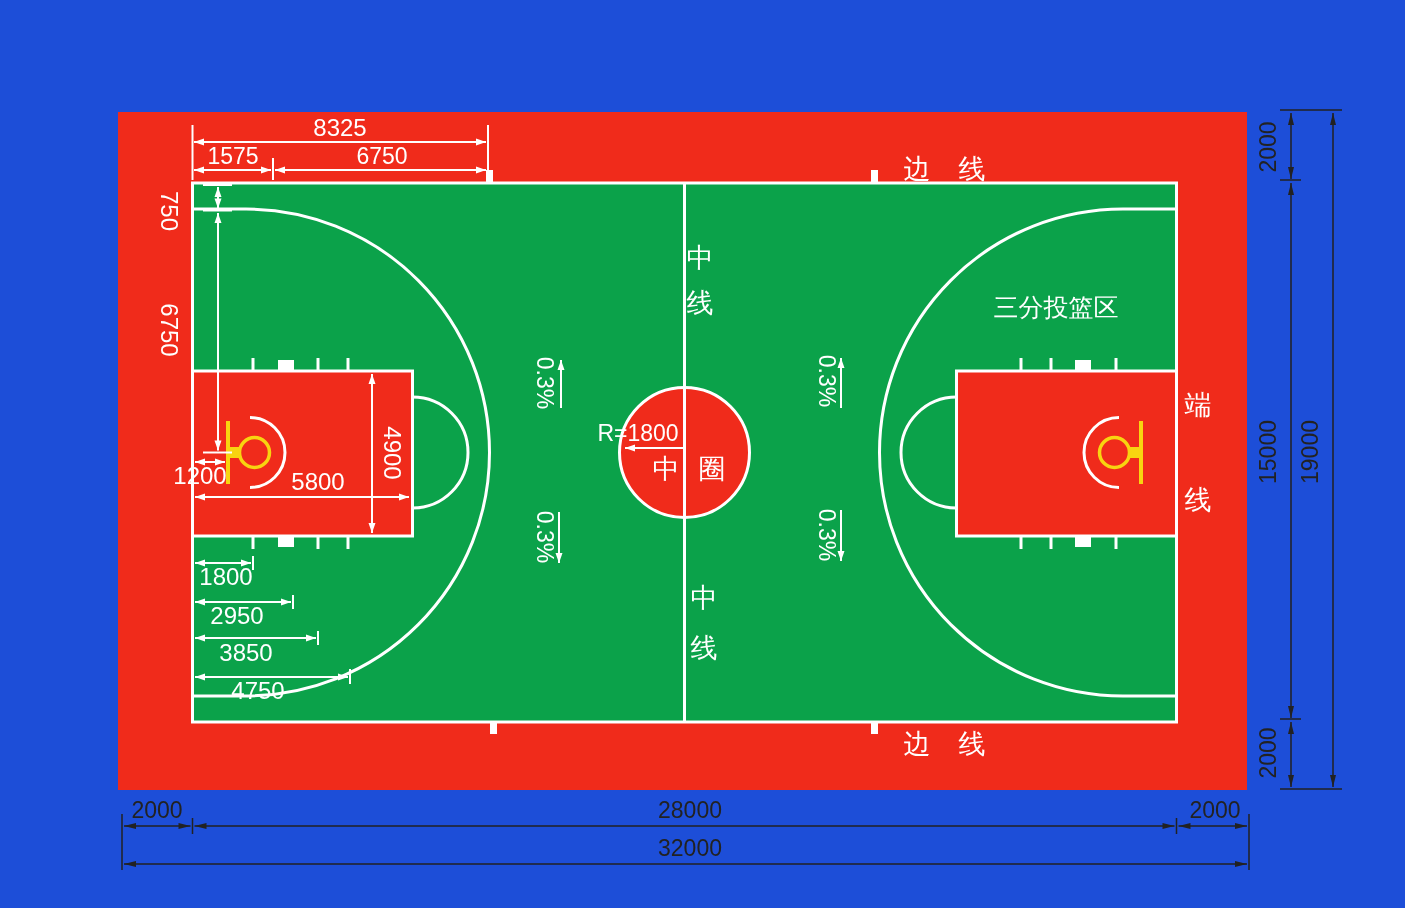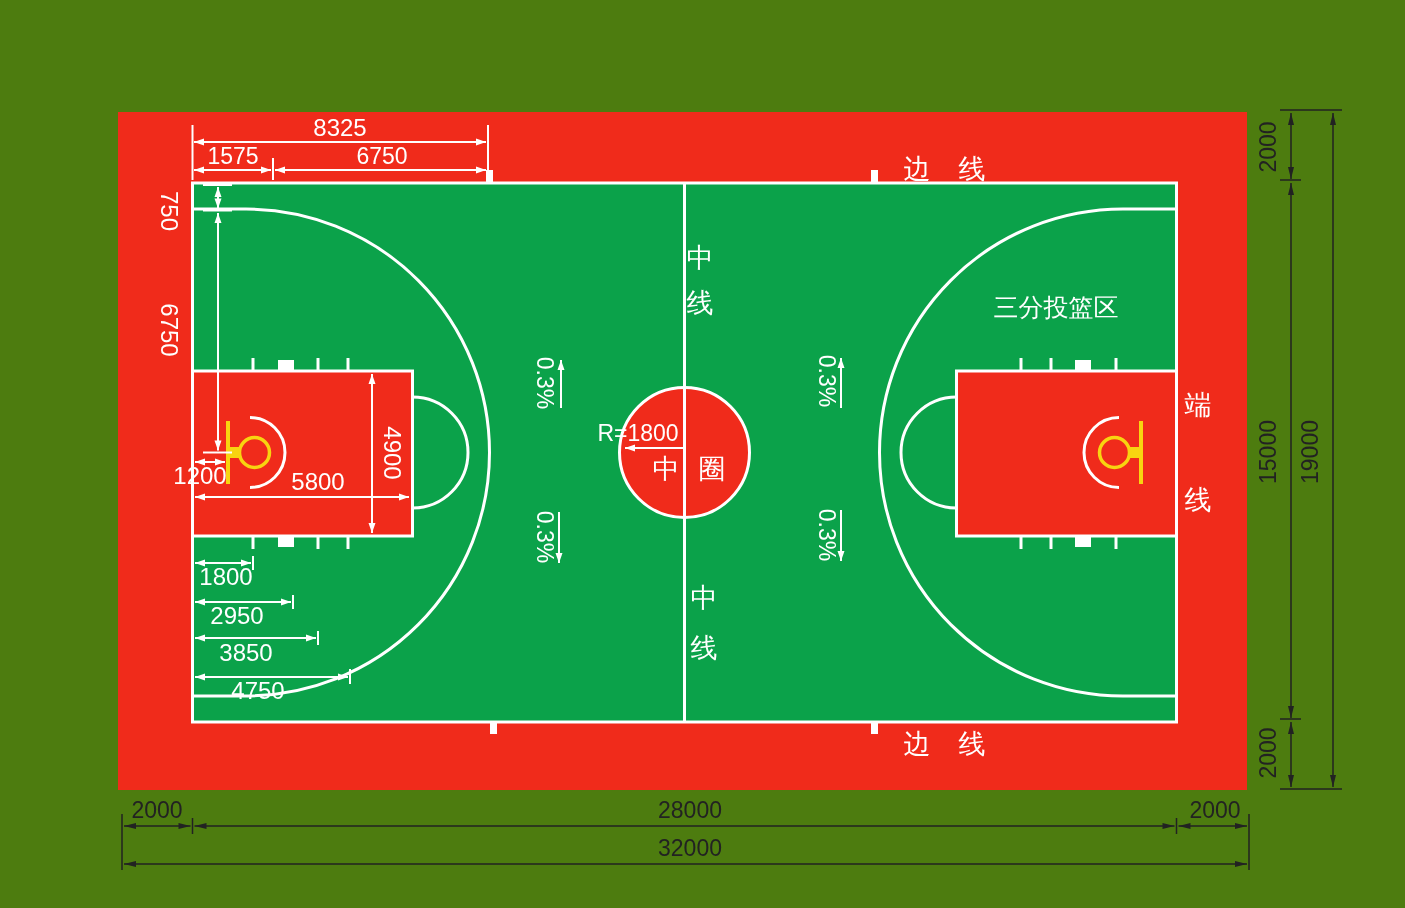--- a/index.html
+++ b/index.html
@@ -1,16 +1,16 @@
 <!DOCTYPE html>
 <html><head>
 <meta charset="utf-8">
 <style>
   html,body{margin:0;padding:0;background:#e9e8e6;}
-  #page{position:relative;width:1405px;height:908px;background:#4d7c0f;overflow:hidden;
+  #page{position:relative;width:1405px;height:908px;background:#1d4ed8;overflow:hidden;
         font-family:"Liberation Sans", sans-serif;}
   svg{display:block}
   text{font-family:"Liberation Sans", sans-serif;}
   .dimw{fill:#ffffff;font-size:24px;}
   .dimw-s{fill:#ffffff;font-size:23px;}
   .cjk{fill:#ffffff;font-size:27px;}
   .cjk-s{fill:#ffffff;font-size:25px;}
   .dimb{fill:#222222;font-size:23px;}
   .wl{stroke:#ffffff;fill:none;}
   .bl{stroke:#222222;fill:none;stroke-width:1.5;}

